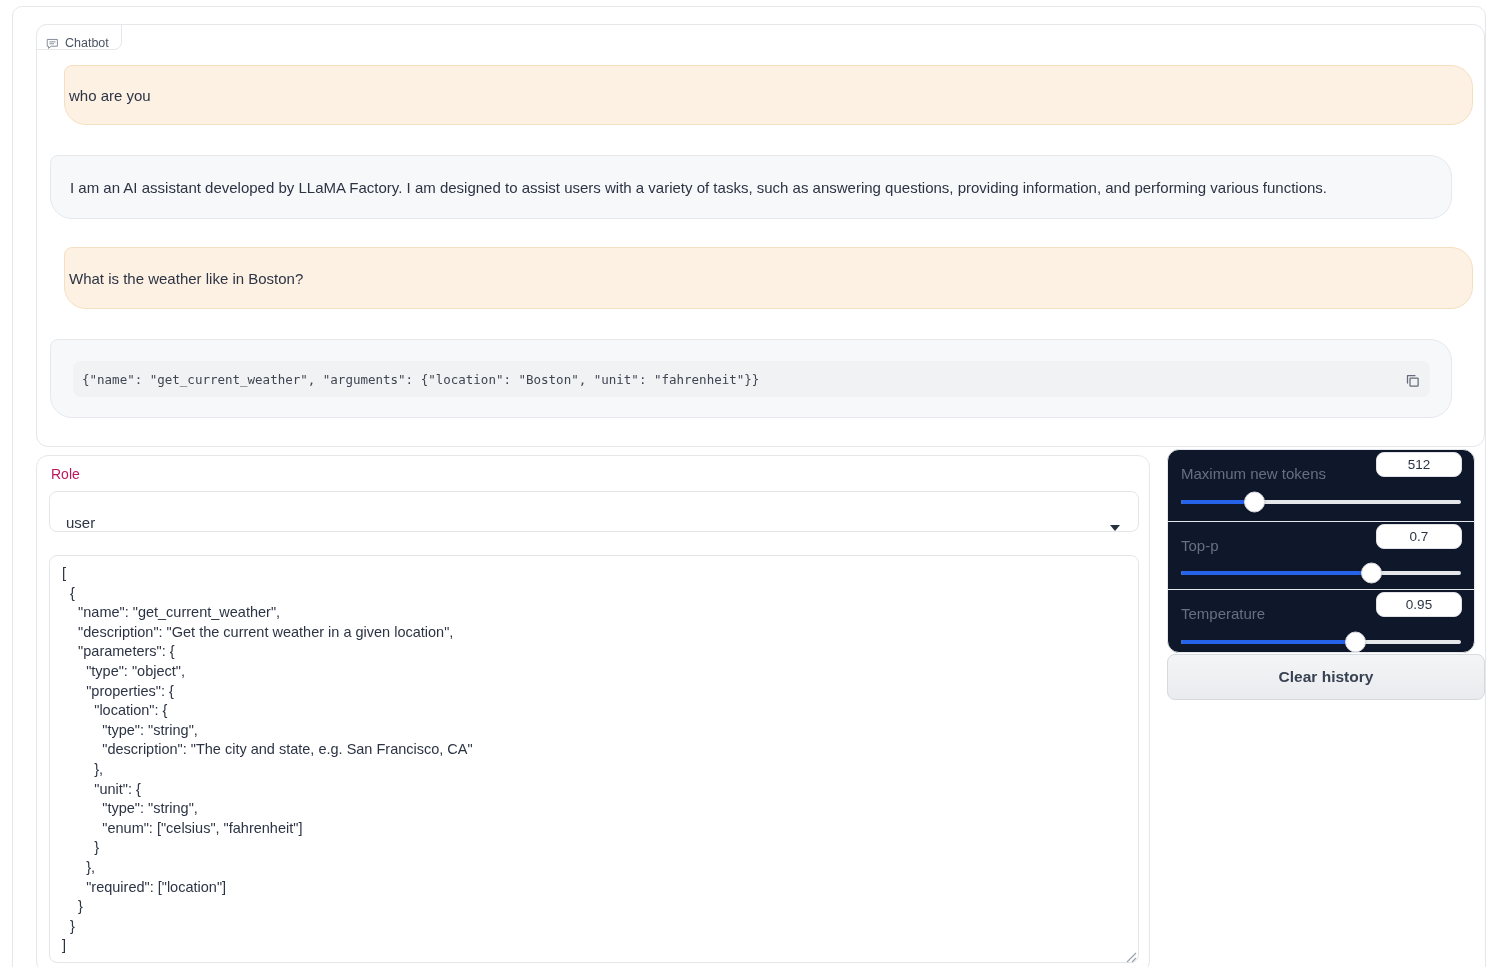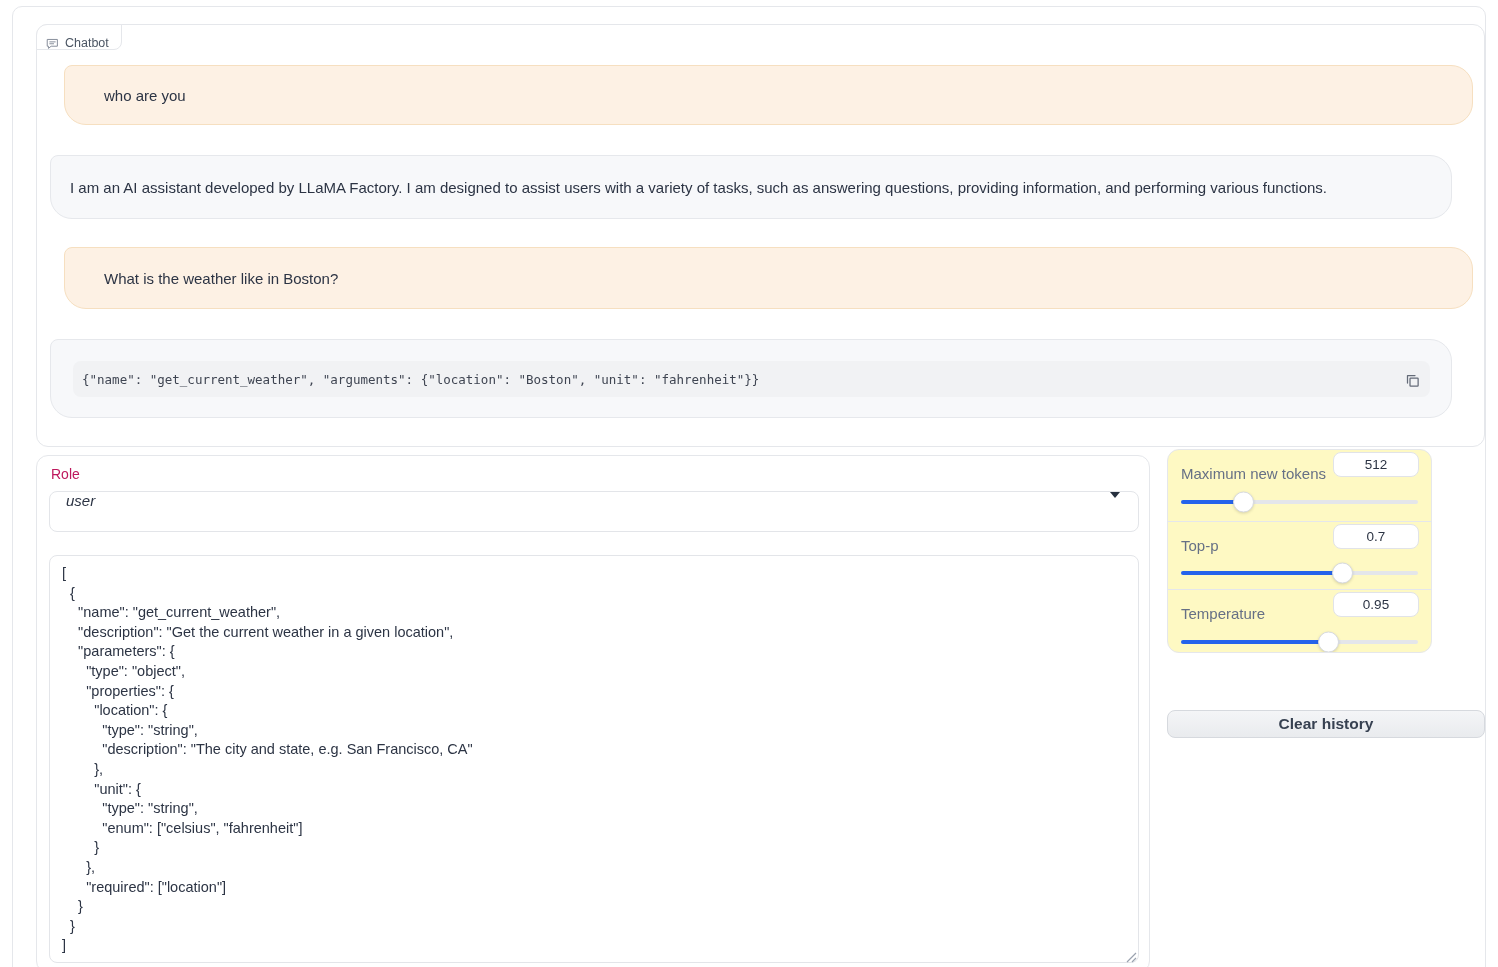--- a/index.html
+++ b/index.html
@@ -14,69 +14,69 @@
 
   
   #chatbot-block { left:23px; top:17px; width:1449px; height:423px;
     border:1px solid #e5e7eb; border-radius:12px; background:#fff; }
   #chatbot-label { left:-1px; top:-1px; height:26px; display:flex; align-items:center;
     gap:6px; padding:12px 12px 0 9px; background:#fff; border:1px solid #e5e7eb;
     border-radius:11px 0 8px 0; color:#4b5563; font-size:12.5px; z-index:3; }
 
   .msg { display:flex; align-items:center; font-size:15px; color:#2c3444; }
   .msg.user { background:#fdf1e4; border:1px solid #f6dfc0;
-    border-radius:8px 22px 22px 22px; left:27px; right:11px; padding-left:39px; }
+    border-radius:8px 22px 22px 22px; left:27px; right:11px; padding-left:4px; }
   .msg.bot  { background:#f7f8fa; border:1px solid #e6e8ec;
     border-radius:8px 22px 22px 22px; left:13px; right:32px; padding-left:19px; }
 
   #code-bar { left:22px; right:21px; top:21px; height:36px; background:#f1f2f4;
     border-radius:8px; display:flex; align-items:center; padding:0 40px 0 9px; }
   #code-bar code { font-family:"DejaVu Sans Mono","Liberation Mono",monospace;
     font-size:12.5px; color:#3f4552; white-space:pre; }
   #copy-btn { position:absolute; right:8px; top:9px; width:20px; height:20px;
     background:none; border:none; cursor:pointer; display:flex; align-items:center;
     justify-content:center; }
 
   
   #input-col { left:23px; top:448px; width:1114px; height:518px;
     border:1px solid #e5e7eb; border-radius:12px; background:#fff; }
   #role-label { left:14px; top:10px; font-size:14px; color:#be185d; }
   #role-dropdown { left:12px; top:35px; width:1090px; height:41px; background:#fff;
-    border:1px solid #e3e5e9; border-radius:8px; display:flex; align-items:flex-start;
-    padding:0 18px 0 16px; font-size:15px; color:#2c3444; cursor:pointer;font-style:italic; }
+    border:1px solid #e3e5e9; border-radius:8px; display:flex; align-items:flex-end;
+    padding:0 18px 0 16px; font-size:15px; color:#2c3444; cursor:pointer; }
   #role-caret { margin-left:auto; width:0; height:0; border-left:5px solid transparent;
     border-right:5px solid transparent; border-top:6px solid #26303f; }
   #tools-textarea { left:12px; top:99px; width:1090px; height:408px;
     border:1px solid #e3e5e9; border-radius:8px; background:#fff; resize:none;
     font-family:"Liberation Sans","DejaVu Sans",sans-serif; font-size:14.5px;
     line-height:19.6px; color:#2c3444; padding:8px 12px 8px 12px; outline:none;
     white-space:pre; overflow:hidden; }
   #resize-grip { left:1088px; top:493px; width:12px; height:12px; }
 
   
-  #params-group { left:1154px; top:442px; width:265px; height:204px;
-    border:1px solid #e5e7eb; border-radius:12px; background:#fef9c3; overflow:hidden; }
+  #params-group { left:1154px; top:442px; width:308px; height:204px;
+    border:1px solid #e5e7eb; border-radius:12px; background:#0f172a; overflow:hidden; }
   .param-section { position:relative; width:100%; }
   .param-section + .param-section { border-top:1px solid #e5e7eb; }
   .param-label { position:absolute; left:13px; top:15px; font-size:15px; color:#667085; }
   .param-input { position:absolute; right:12px; top:2px; width:86px; height:25px;
     border:1px solid #e1e3e8; border-radius:8px; text-align:center; font-size:13.5px;
     color:#2c3444; background:#fff; outline:none;
     font-family:"Liberation Sans","DejaVu Sans",sans-serif; }
   .slider-track { position:absolute; left:13px; right:13px; top:50px; height:4px;
     background:#e4e6ea; border-radius:2px; cursor:pointer; }
   .slider-fill { position:absolute; left:0; top:0; height:4px; background:#2563eb;
     border-radius:2px; }
   .slider-handle { position:absolute; right:-11px; top:50%;
     transform:translateY(-50%); width:21px; height:21px; border-radius:50%;
     background:#fff; border:1px solid #d7dae0; box-shadow:0 1px 3px rgba(0,0,0,.14);
     cursor:grab; }
   #sec-max { height:71px; } #sec-topp { height:68px; } #sec-temp { height:64px; }
 
-  #clear-btn { left:1154px; top:703px; width:318px; height:28px;
+  #clear-btn { left:1154px; top:647px; width:318px; height:46px;
     background:linear-gradient(to bottom,#f4f5f7,#e9ebee); border:1px solid #d6d9de;
     border-radius:8px; font-size:15.5px; font-weight:700; color:#374151;
     cursor:pointer; font-family:"Liberation Sans","DejaVu Sans",sans-serif; }
 </style>
 </head>
 <body>
 
 <div id="app-wrapper" class="abs">
 
   <div id="chatbot-block" class="abs">

